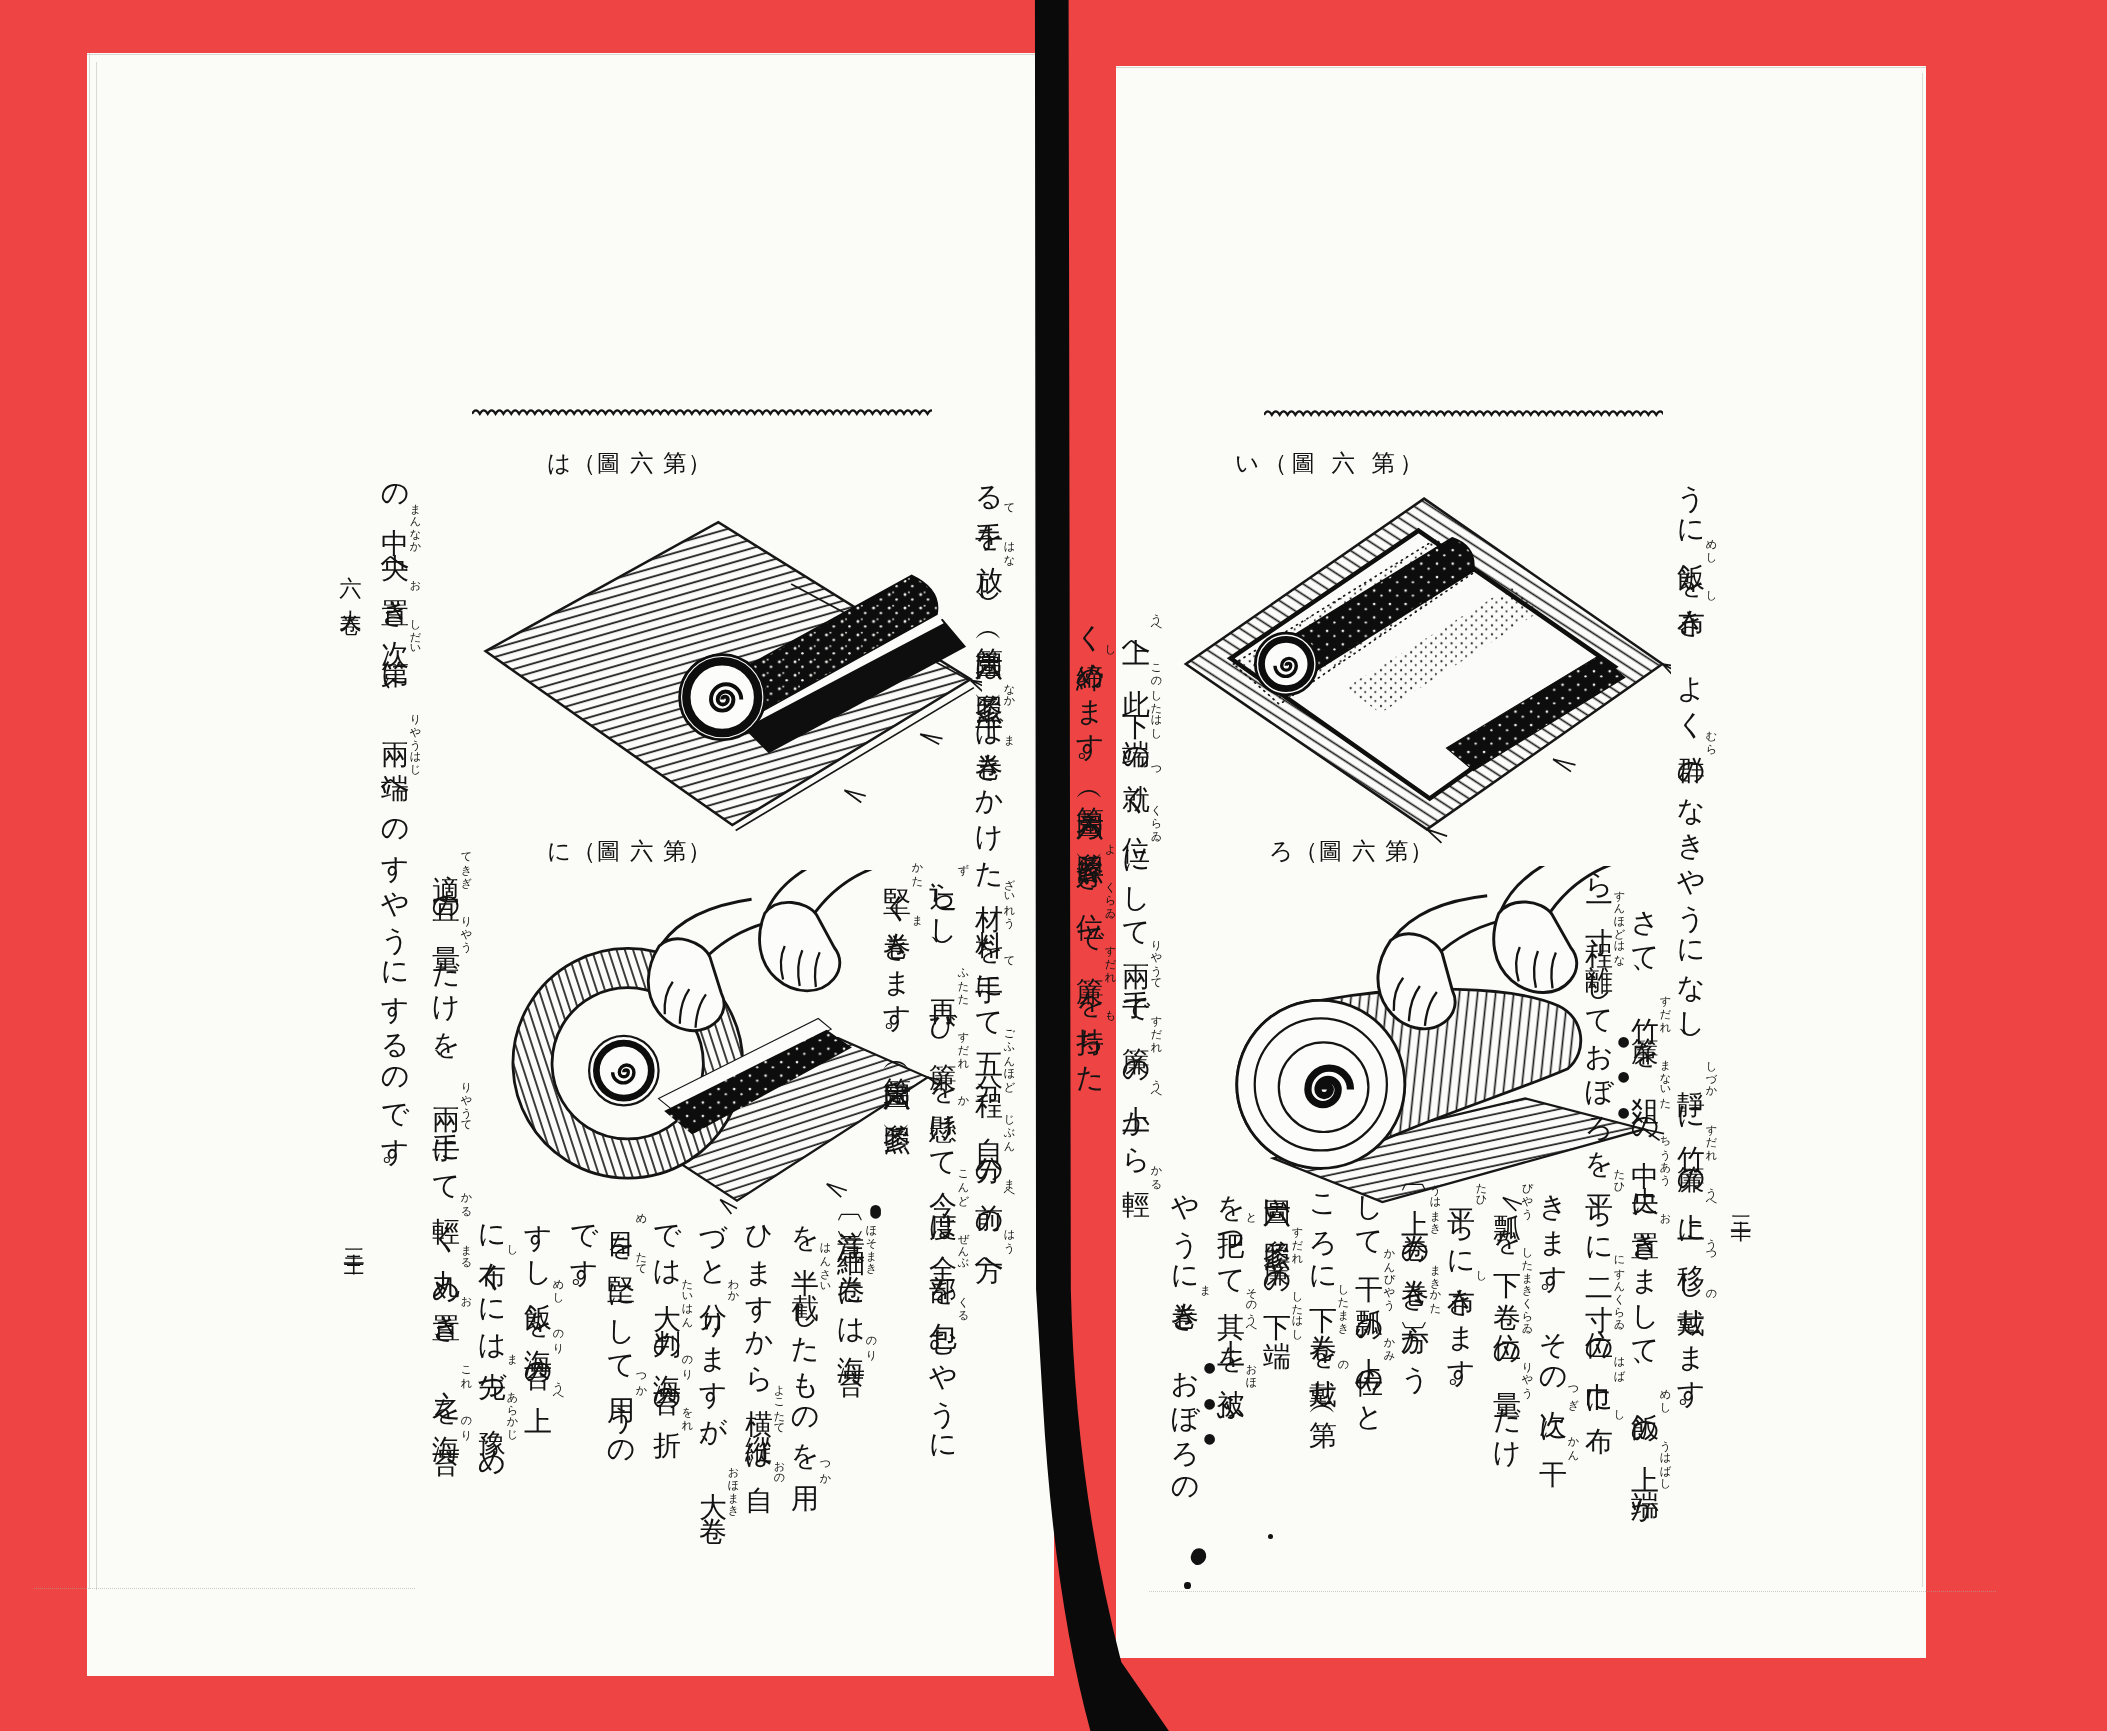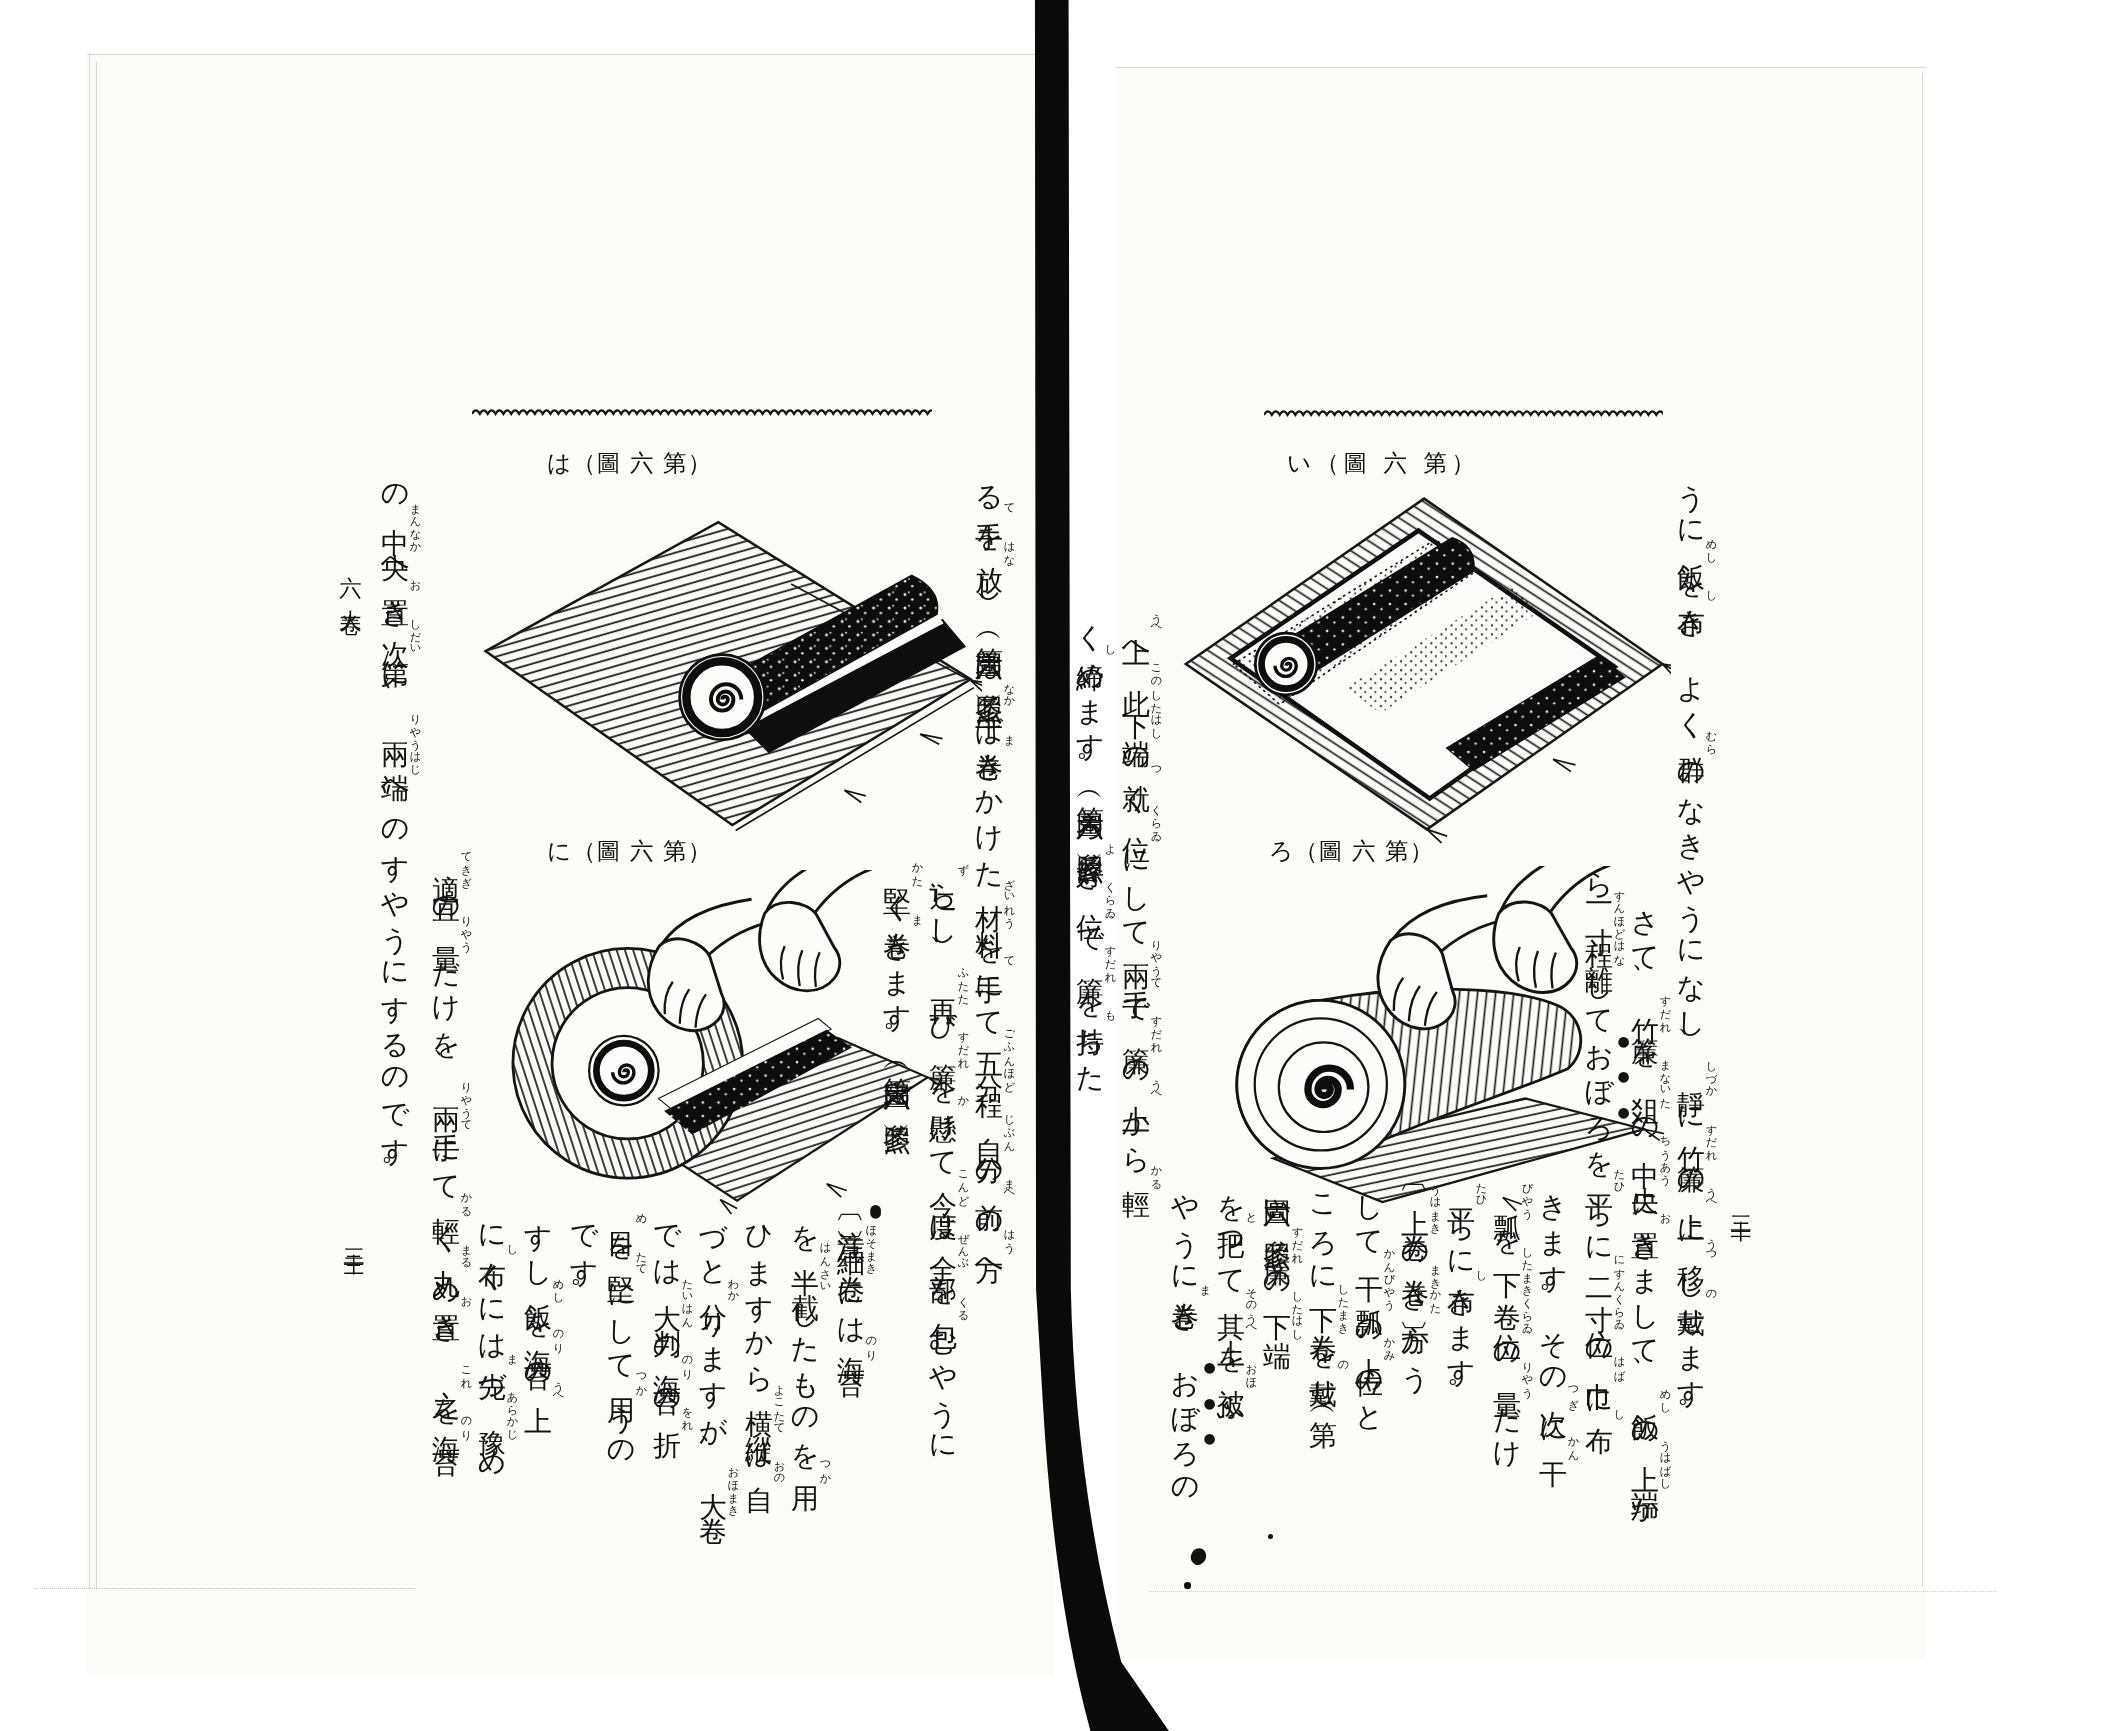--- a/index.html
+++ b/index.html
@@ -1,16 +1,16 @@
 <!DOCTYPE html>
 <html style="font-size:9px"><head>
 <meta charset="utf-8">
 <style>
   html,body{margin:0;padding:0;background:#e8e8e4;}
-  #stage{position:relative;width:2108px;height:1731px;background:#ffffff;overflow:hidden;
+  #stage{position:relative;width:2108px;height:1731px;background:#ef4444;overflow:hidden;
          font-family:"DejaVu Sans","Liberation Sans",sans-serif;color:#131313;}
   .page{position:absolute;background:#fbfbf8;}
   #left-page{left:87px;top:53px;width:967px;height:1623px;}
   #right-page{left:1116px;top:66px;width:810px;height:1592px;}
   .edge{position:absolute;background:#c6c6bf;opacity:.65;}
   .crease{position:absolute;border-top:1.1px dotted #a8a8a0;opacity:.55;}
   .speck{position:absolute;background:#111;border-radius:50%;}
   .vcol{position:absolute;writing-mode:vertical-rl;text-orientation:mixed;white-space:nowrap;
         font-size:28px;line-height:1.45;letter-spacing:3.4px;color:#131313;}
   .vcol rt{font-size:11.2px;letter-spacing:0;}
@@ -226,21 +226,21 @@
       <path d="M34,6 C60,-40 110,-70 182,-86" fill="none" stroke="#141414" stroke-width="5"></path>
       <path d="M118,16 C150,-20 192,-48 252,-58" fill="none" stroke="#141414" stroke-width="5"></path>
       <path d="M30,10 C10,50 12,95 40,125 C70,157 115,160 140,135 C158,117 156,95 146,80 L120,20 C105,-5 55,-18 30,10 Z" fill="#fcfcfa" stroke="#141414" stroke-width="5"></path>
       <path d="M52,128 q-6,-34 8,-58" fill="none" stroke="#141414" stroke-width="4"></path>
       <path d="M80,142 q-4,-36 10,-62" fill="none" stroke="#141414" stroke-width="4"></path>
       <path d="M108,146 q-2,-36 12,-60" fill="none" stroke="#141414" stroke-width="4"></path>
     </g>
   </svg>
 
   <div class="caption" style="left:547px;top:447px;">は（圖 六 第）</div>
-  <div class="caption" style="left:1287px;top:447px;letter-spacing:4.5px;">い（圖 六 第）</div>
+  <div class="caption" style="left:1235px;top:447px;letter-spacing:4.5px;">い（圖 六 第）</div>
   <div class="caption" style="left:547px;top:835px;">に（圖 六 第）</div>
   <div class="caption" style="left:1269px;top:835px;">ろ（圖 六 第）</div>
 
   <div class="runhead" style="left:336px;top:558px;">六　大卷</div>
   <div class="pagenum" style="left:340px;top:1232px;">三十三</div>
   <div class="pagenum" style="left:1727px;top:1199px;">三十二</div>
 
   <div id="left-text">
       <div class="vcol" style="left: 968px; top: 465px;"><span>る</span><ruby>手<rt>て</rt></ruby><span>を</span><ruby>放<rt>はな</rt></ruby><span>し、（第六圖は參照）</span><ruby>半<rt>なか</rt></ruby><span>ば</span><ruby>卷<rt>ま</rt></ruby><span>きかけた</span><ruby>材料<rt>ざいれう</rt></ruby><span>を</span><ruby>手<rt>て</rt></ruby><span>にて</span><ruby>五分程<rt>ごふんほど</rt></ruby><span>、</span><ruby>自分<rt>じぶん</rt></ruby><span>の</span><ruby>前<rt>まへ</rt></ruby><span>の</span><ruby>方<rt>はう</rt></ruby><span>へ</span></div>
       <div class="vcol" style="left: 922px; top: 855px;"><ruby>辷<rt>ず</rt></ruby><span>らし、</span><ruby>再<rt>ふたた</rt></ruby><span>び</span><ruby>簾<rt>すだれ</rt></ruby><span>を</span><ruby>懸<rt>か</rt></ruby><span>けて</span><ruby>今度<rt>こんど</rt></ruby><span>は</span><ruby>全部<rt>ぜんぶ</rt></ruby><span>を</span><ruby>包<rt>くる</rt></ruby><span>むやうに</span></div>

